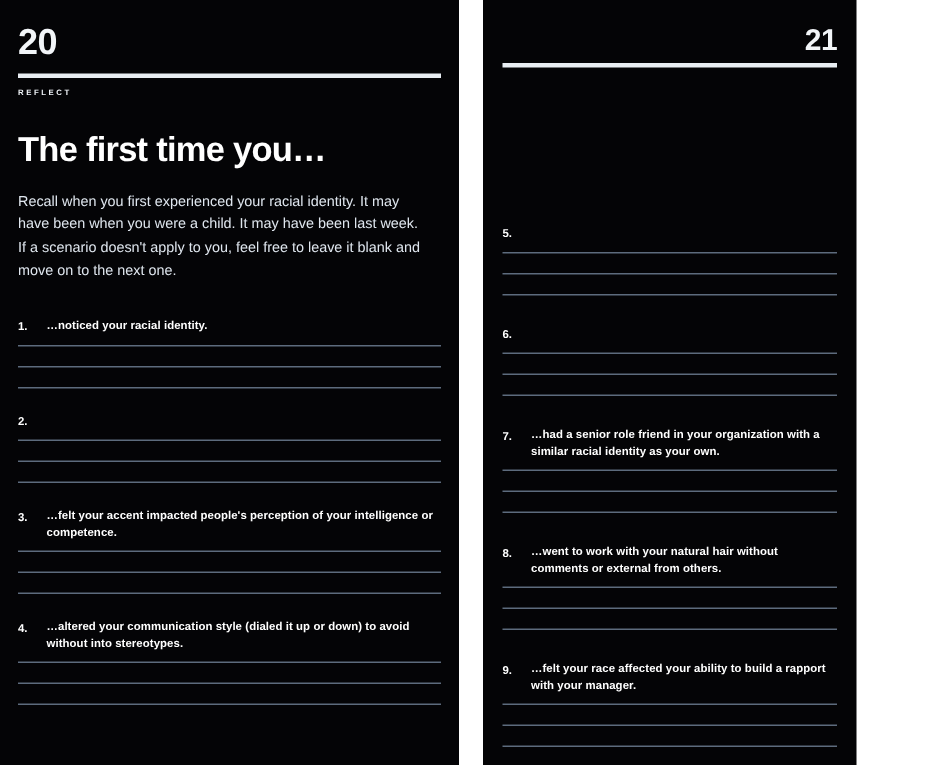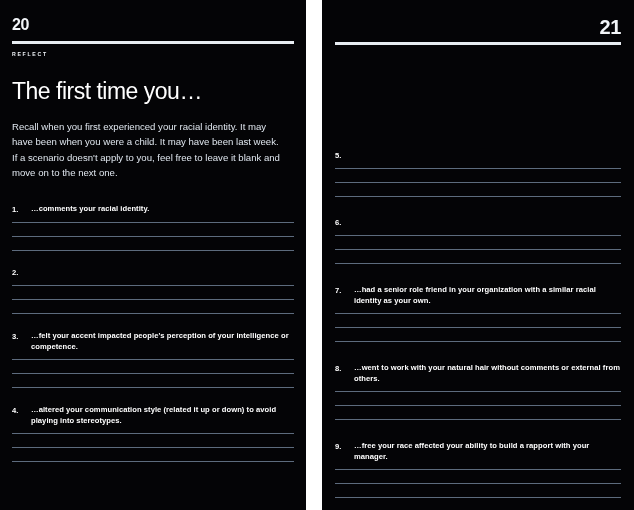--- a/index.html
+++ b/index.html
@@ -31,31 +31,31 @@
     width: 306px;
     padding: 0 12px;
   }
   .gutter {
     width: 16px;
     height: 510px;
     background: #ffffff;
     flex: 0 0 16px;
   }
   .page-right {
-    width: 312px;
+    width: 249px;
     padding: 0 13px;
   }
 
   
   .head {
     position: relative;
   }
   .head-left .folio {
     color: #f2f5f8;
-    font-size: 16px;
+    font-size: 24px;
     font-weight: bold;
     letter-spacing: -0.4px;
     line-height: 1;
     padding-top: 17px;
   }
   .rule {
     height: 3px;
     background: #e8edf2;
     margin-top: 7px;
   }
@@ -77,21 +77,21 @@
     letter-spacing: -0.4px;
     line-height: 1;
     padding-top: 17px;
   }
   .head-right .rule { margin-top: 5px; }
 
   
   .title {
     color: #ffffff;
     font-size: 23px;
-    font-weight: normal;
+    font-weight: bold;
     letter-spacing: -0.5px;
     margin-top: 22px;
     line-height: 1.05;
   }
   .intro {
     color: #dfe6ee;
     font-size: 9.6px;
     line-height: 1.63;
     max-width: 272px;
   }
@@ -151,21 +151,21 @@
 
     <h1 class="title">The first time you…</h1>
 
     <p class="intro">Recall when you first experienced your racial identity. It may have been when you were a child. It may have been last week. If a scenario doesn't apply to you, feel free to leave it blank and move on to the next one.</p>
 
     <div class="list">
 
       <div class="item">
         <div class="item-head">
           <div class="num">1.</div>
-          <div class="prompt">…comments your racial identity.</div>
+          <div class="prompt">…noticed your racial identity.</div>
         </div>
         <div class="lines">
           <div class="wline"></div>
           <div class="wline"></div>
           <div class="wline"></div>
         </div>
       </div>
 
       <div class="item">
         <div class="item-head">
@@ -186,21 +186,21 @@
         <div class="lines">
           <div class="wline"></div>
           <div class="wline"></div>
           <div class="wline"></div>
         </div>
       </div>
 
       <div class="item">
         <div class="item-head">
           <div class="num">4.</div>
-          <div class="prompt">…altered your communication style (related it up or down) to avoid playing into stereotypes.</div>
+          <div class="prompt">…altered your communication style (dialed it up or down) to avoid without into stereotypes.</div>
         </div>
         <div class="lines">
           <div class="wline"></div>
           <div class="wline"></div>
           <div class="wline"></div>
         </div>
       </div>
 
     </div>
   </div>
@@ -258,21 +258,21 @@
         <div class="lines">
           <div class="wline"></div>
           <div class="wline"></div>
           <div class="wline"></div>
         </div>
       </div>
 
       <div class="item">
         <div class="item-head">
           <div class="num">9.</div>
-          <div class="prompt">…free your race affected your ability to build a rapport with your manager.</div>
+          <div class="prompt">…felt your race affected your ability to build a rapport with your manager.</div>
         </div>
         <div class="lines">
           <div class="wline"></div>
           <div class="wline"></div>
           <div class="wline"></div>
         </div>
       </div>
 
     </div>
   </div>

